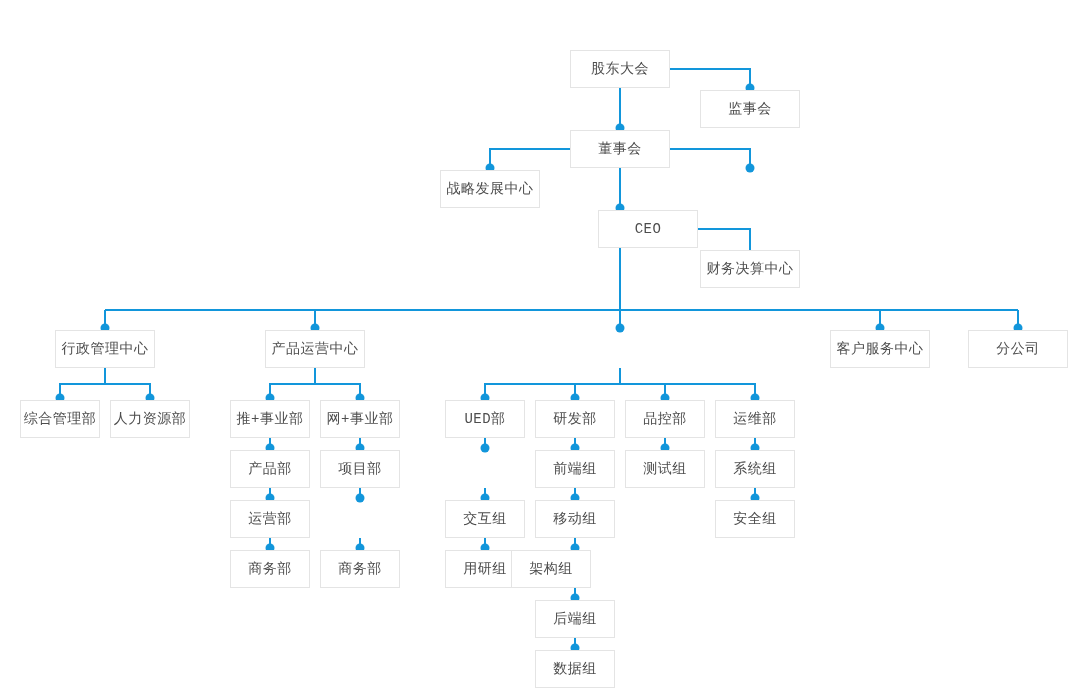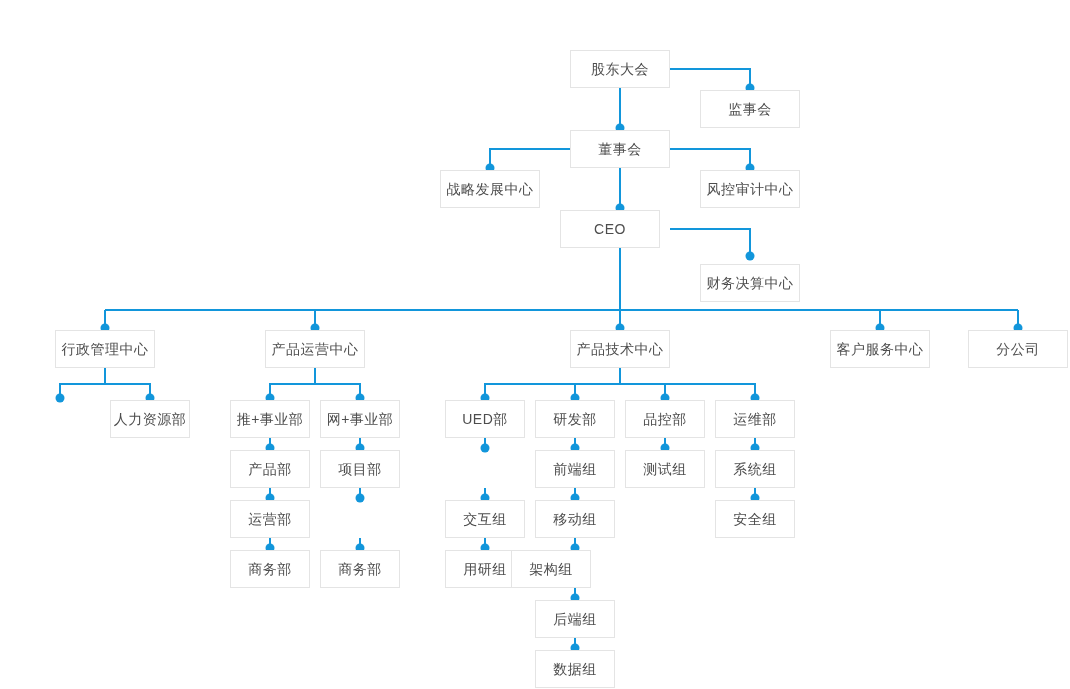--- a/index.html
+++ b/index.html
@@ -8,21 +8,21 @@
     --box-background: #ffffff;
     --text-color: #4d4d4d;
     --page-background: #ffffff;
   }
   html, body { margin: 0; padding: 0; background: var(--page-background); }
   .chart {
     position: relative;
     width: 1070px;
     height: 689px;
     background: var(--page-background);
-    font-family: Liberation Sans, sans-serif;
+    font-family: Liberation Mono, monospace;
     overflow: hidden;
   }
   .wires {
     position: absolute;
     left: 0; top: 0;
     width: 1070px; height: 689px;
   }
   .edge {
     stroke: var(--line-color);
     stroke-width: 2;
@@ -122,30 +122,29 @@
       <circle class="dot" cx="665" cy="448" r="4.5"></circle>
       <circle class="dot" cx="755" cy="448" r="4.5"></circle>
       <circle class="dot" cx="755" cy="498" r="4.5"></circle>
     </g>
   </svg>
 
   <div class="node" style="left:570px;top:50px">股东大会</div>
   <div class="node" style="left:700px;top:90px">监事会</div>
   <div class="node" style="left:570px;top:130px">董事会</div>
   <div class="node" style="left:440px;top:170px">战略发展中心</div>
-  <div class="node" style="left:700px;top:170px">风控审计中心</div>
-  <div class="node" style="left:560px;top:210px">CEO</div>
-  <div class="node" style="left:700px;top:264px">财务决算中心</div>
+  <div class="node" style="left:598px;top:210px">CEO</div>
+  <div class="node" style="left:700px;top:250px">财务决算中心</div>
 
   <div class="node" style="left:55px;top:330px">行政管理中心</div>
   <div class="node" style="left:265px;top:330px">产品运营中心</div>
-  <div class="node" style="left:570px;top:330px">产品技术中心</div>
   <div class="node" style="left:830px;top:330px">客户服务中心</div>
   <div class="node" style="left:968px;top:330px">分公司</div>
 
+  <div class="node sm" style="left:20px;top:400px">综合管理部</div>
   <div class="node sm" style="left:110px;top:400px">人力资源部</div>
 
   <div class="node sm" style="left:230px;top:400px">推+事业部</div>
   <div class="node sm" style="left:320px;top:400px">网+事业部</div>
   <div class="node sm" style="left:230px;top:450px">产品部</div>
   <div class="node sm" style="left:320px;top:450px">项目部</div>
   <div class="node sm" style="left:230px;top:500px">运营部</div>
   <div class="node sm" style="left:230px;top:550px">商务部</div>
   <div class="node sm" style="left:320px;top:550px">商务部</div>
 

